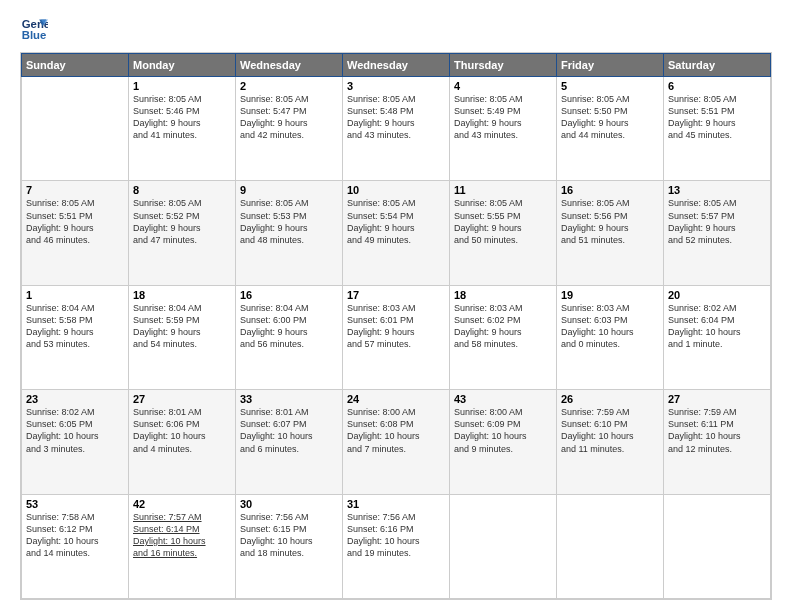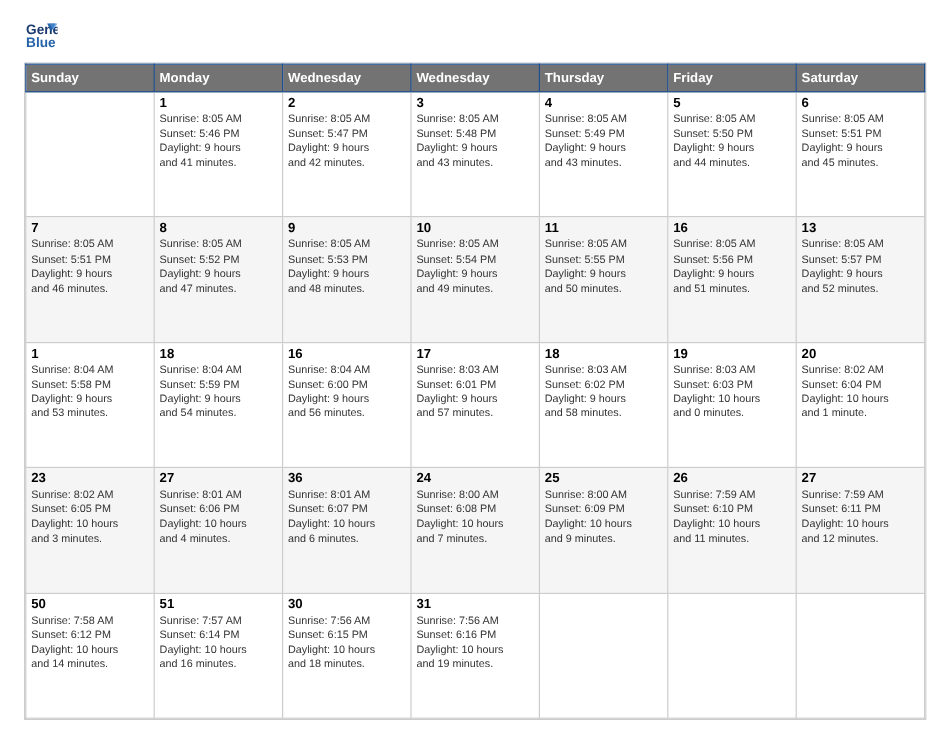--- a/index.html
+++ b/index.html
@@ -286,35 +286,35 @@
 and 3 minutes.</div>
             </td>
             <td>
               <span class="day-num">27</span>
               <div class="day-info" style="white-space: pre-line;">Sunrise: 8:01 AM
 Sunset: 6:06 PM
 Daylight: 10 hours
 and 4 minutes.</div>
             </td>
             <td>
-              <span class="day-num">36</span>
+              <span class="day-num">33</span>
               <div class="day-info" style="white-space: pre-line;">Sunrise: 8:01 AM
 Sunset: 6:07 PM
 Daylight: 10 hours
 and 6 minutes.</div>
             </td>
             <td>
               <span class="day-num">24</span>
               <div class="day-info" style="white-space: pre-line;">Sunrise: 8:00 AM
 Sunset: 6:08 PM
 Daylight: 10 hours
 and 7 minutes.</div>
             </td>
             <td>
-              <span class="day-num">25</span>
+              <span class="day-num">43</span>
               <div class="day-info" style="white-space: pre-line;">Sunrise: 8:00 AM
 Sunset: 6:09 PM
 Daylight: 10 hours
 and 9 minutes.</div>
             </td>
             <td>
               <span class="day-num">26</span>
               <div class="day-info" style="white-space: pre-line;">Sunrise: 7:59 AM
 Sunset: 6:10 PM
 Daylight: 10 hours
@@ -323,29 +323,29 @@
             <td>
               <span class="day-num">27</span>
               <div class="day-info" style="white-space: pre-line;">Sunrise: 7:59 AM
 Sunset: 6:11 PM
 Daylight: 10 hours
 and 12 minutes.</div>
             </td>
           </tr>
           <tr>
             <td>
-              <span class="day-num">50</span>
+              <span class="day-num">53</span>
               <div class="day-info" style="white-space: pre-line;">Sunrise: 7:58 AM
 Sunset: 6:12 PM
 Daylight: 10 hours
 and 14 minutes.</div>
             </td>
             <td>
-              <span class="day-num">51</span>
-              <div class="day-info" style="white-space: pre-line;">Sunrise: 7:57 AM
+              <span class="day-num">42</span>
+              <div class="day-info" style="white-space: pre-line; text-decoration: underline;">Sunrise: 7:57 AM
 Sunset: 6:14 PM
 Daylight: 10 hours
 and 16 minutes.</div>
             </td>
             <td>
               <span class="day-num">30</span>
               <div class="day-info" style="white-space: pre-line;">Sunrise: 7:56 AM
 Sunset: 6:15 PM
 Daylight: 10 hours
 and 18 minutes.</div>

